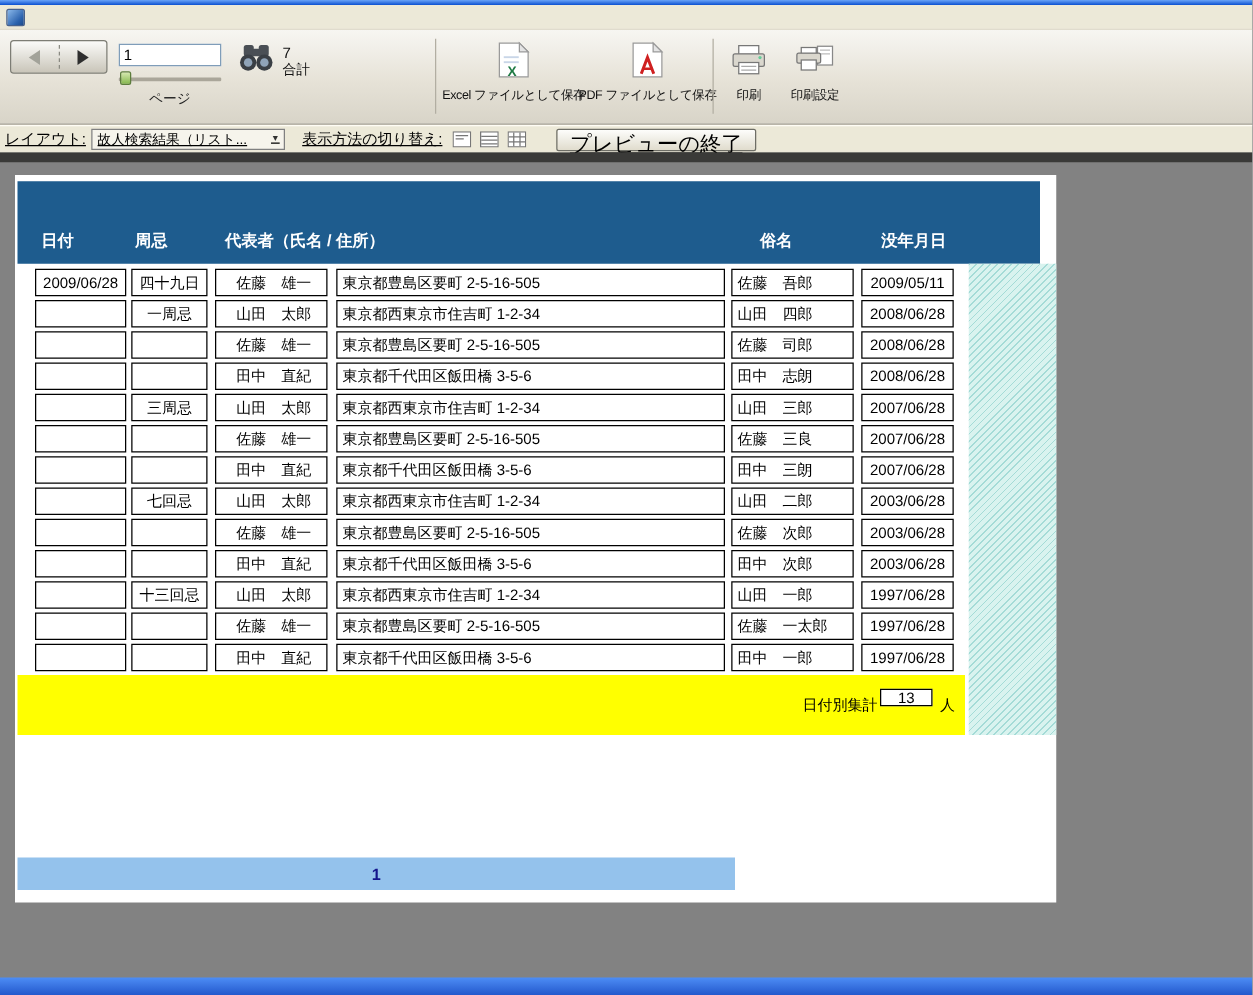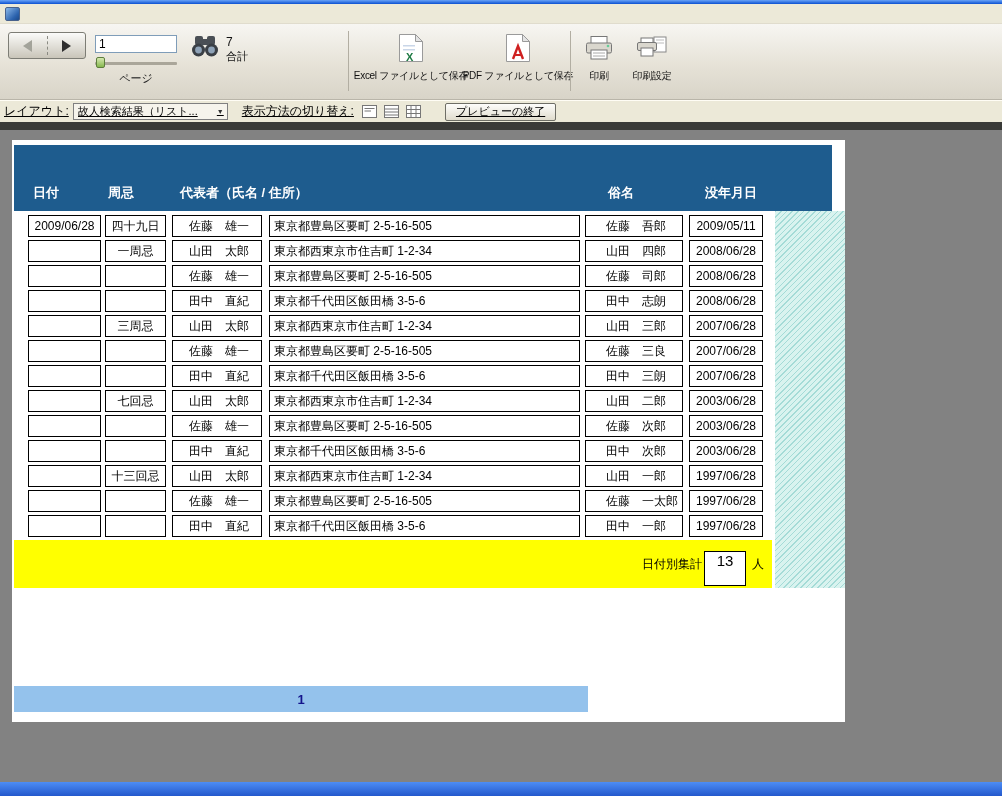--- a/index.html
+++ b/index.html
@@ -57,21 +57,21 @@
     background: #ece9d8; border-top: 1px solid #fffdf5; display: flex; align-items: center; font-size: 12px; color: #000; text-decoration: underline; }
   .lb-label { margin-left: 4px; white-space: nowrap; }
   .layout-dd { margin-left: 4px; width: 155px; height: 17px; border: 1px solid #808080;
     background: #f6f4ec; display: flex; align-items: center; padding: 0 3px 0 4px; }
   .layout-dd-text { flex: 1; font-size: 11px; white-space: nowrap; overflow: hidden; }
   .dd-arrow { font-size: 7px; color: #333; margin-left: 2px; }
   .lb-label2 { margin-left: 14px; white-space: nowrap; }
   .view-switch { margin-left: 6px; display: flex; gap: 3px; }
   .view-btn { width: 19px; height: 17px; background: transparent; border: 1px solid transparent;
     display: flex; align-items: center; justify-content: center; padding: 0; }
-  .exit-btn { margin-left: 22px; height: 18px; padding: 0 10px; font-size: 11px; font-family: inherit;
+  .exit-btn { margin-left: 22px; height: 18px; padding: 0 10px; font-size: 17px; font-family: inherit;
     background: linear-gradient(180deg, #fdfdfb, #e0dccd); border: 1px solid #6e6e66; border-radius: 2px; }
 
   .divider-band { position: absolute; top: 122px; left: 0; width: 100%; height: 8px; background: #3a3a38; }
 
   
   .preview { position: absolute; top: 130px; left: 0; width: 100%; height: 652px; background: #828282; }
   .page { position: absolute; left: 12px; top: 10px; width: 833px; height: 582px; background: #fff; }
 
   .report-header { position: absolute; left: 2px; top: 5px; width: 818px; height: 66px; background: #1e5c8e; }
   .rh { position: absolute; bottom: 9px; color: #fff; font-weight: bold; font-size: 13px; white-space: nowrap; }
@@ -82,27 +82,27 @@
     background-image: repeating-linear-gradient(135deg, rgba(100,190,185,.45) 0 1px, transparent 1px 4px); }
 
   .rows { position: absolute; left: 16px; top: 75px; }
   .row { display: flex; height: 25px; align-items: flex-start; }
   .cell { background: #fff; border: 1px solid #000; height: 22px; font-size: 12px; color: #000;
     display: flex; align-items: center; white-space: nowrap; overflow: hidden; }
   .c0 { width: 73px; justify-content: center; }
   .c1 { width: 61px; margin-left: 4px; justify-content: center; }
   .c2 { width: 90px; margin-left: 6px; padding-left: 16px; }
   .c3 { width: 311px; margin-left: 7px; padding-left: 4px; }
-  .c4 { width: 98px; margin-left: 5px; padding-left: 20px; }
+  .c4 { width: 98px; margin-left: 5px; padding-left: 4px; }
   .c5 { width: 74px; margin-left: 6px; justify-content: center; }
 
   .yellow { position: absolute; left: 2px; top: 400px; width: 758px; height: 48px; background: #ffff00; }
   .summary-label { position: absolute; left: 628px; top: 16px; font-size: 12px; color: #000; white-space: nowrap; }
-  .summary-box { position: absolute; left: 690px; top: 11px; width: 42px; height: 35px;
-    background: #fff; border: 1px solid #000; display: flex; align-items: flex-start; justify-content: center; font-size: 15px; }
+  .summary-box { position: absolute; left: 690px; top: 11px; width: 42px; height: 14px;
+    background: #fff; border: 1px solid #000; display: flex; align-items: center; justify-content: center; font-size: 12px; }
   .summary-unit { position: absolute; left: 738px; top: 16px; font-size: 12px; }
 
   .page-footer { position: absolute; left: 2px; top: 546px; width: 574px; height: 26px;
     background: #94c2ec; display: flex; align-items: center; justify-content: center;
     font-size: 13px; font-weight: bold; color: #14148c; }
 
   .taskbar { position: absolute; bottom: 0; left: 0; width: 100%; height: 14px;
     background: linear-gradient(180deg, #4d8df5, #2358cc); }
 </style>
 </head>

